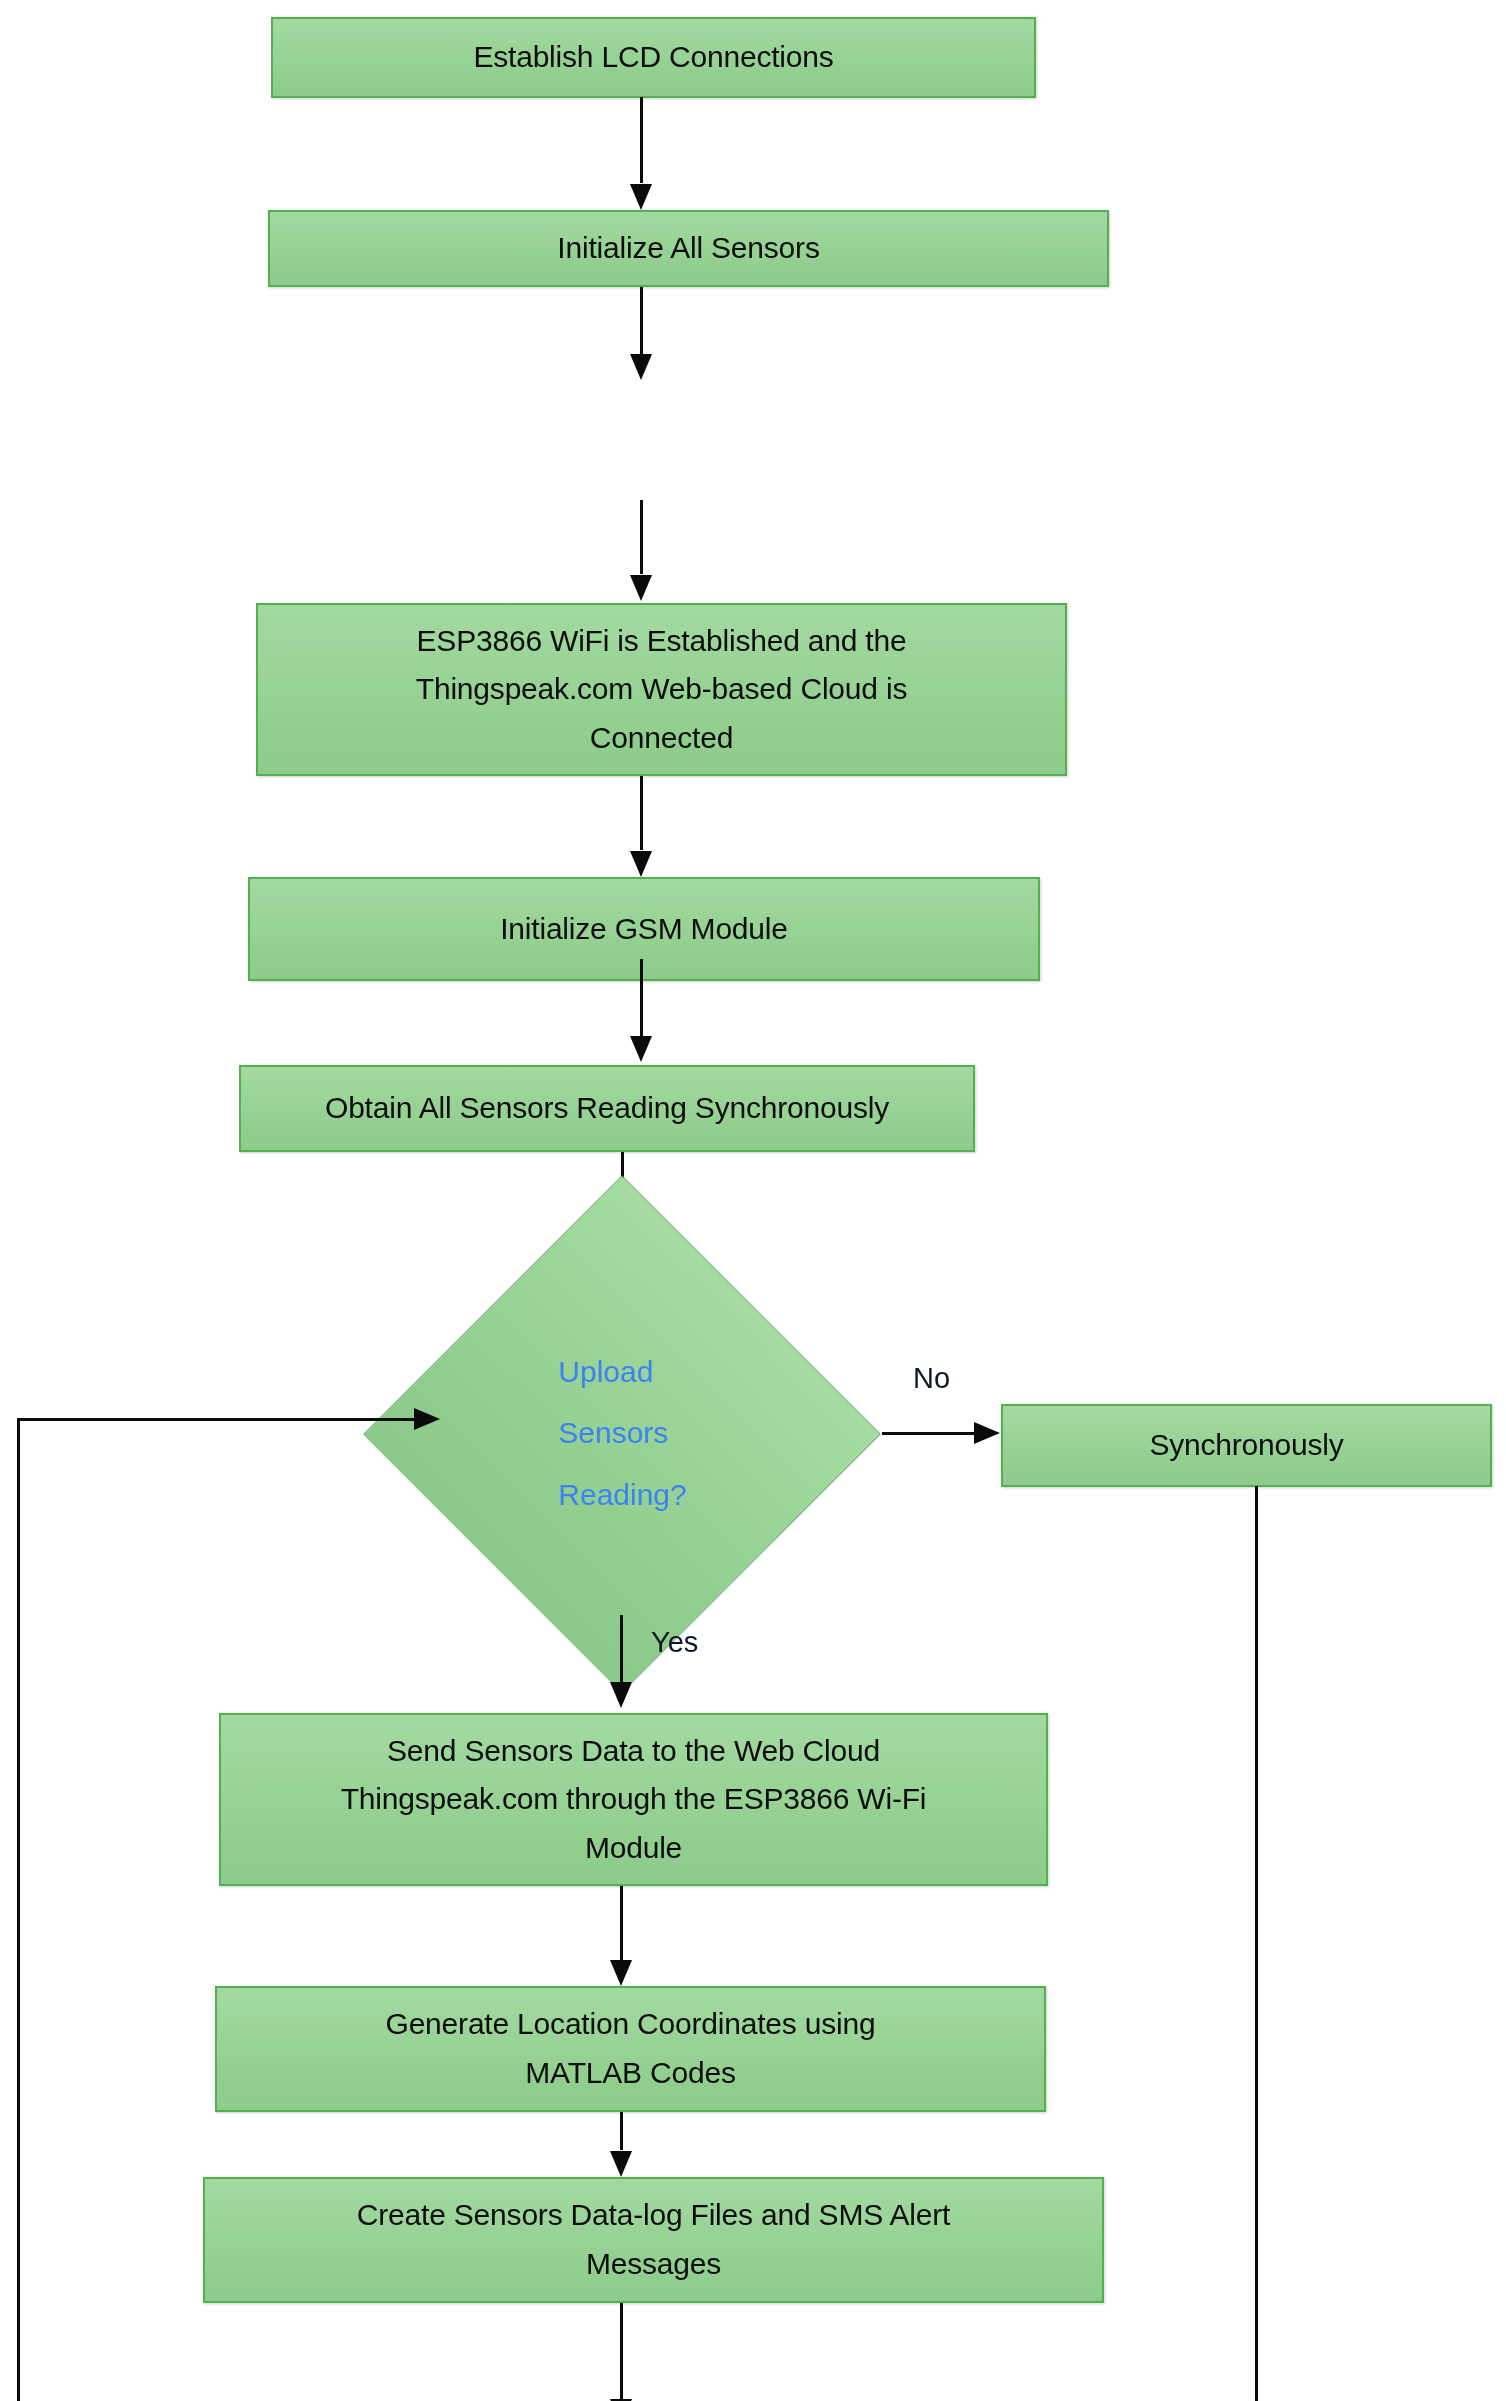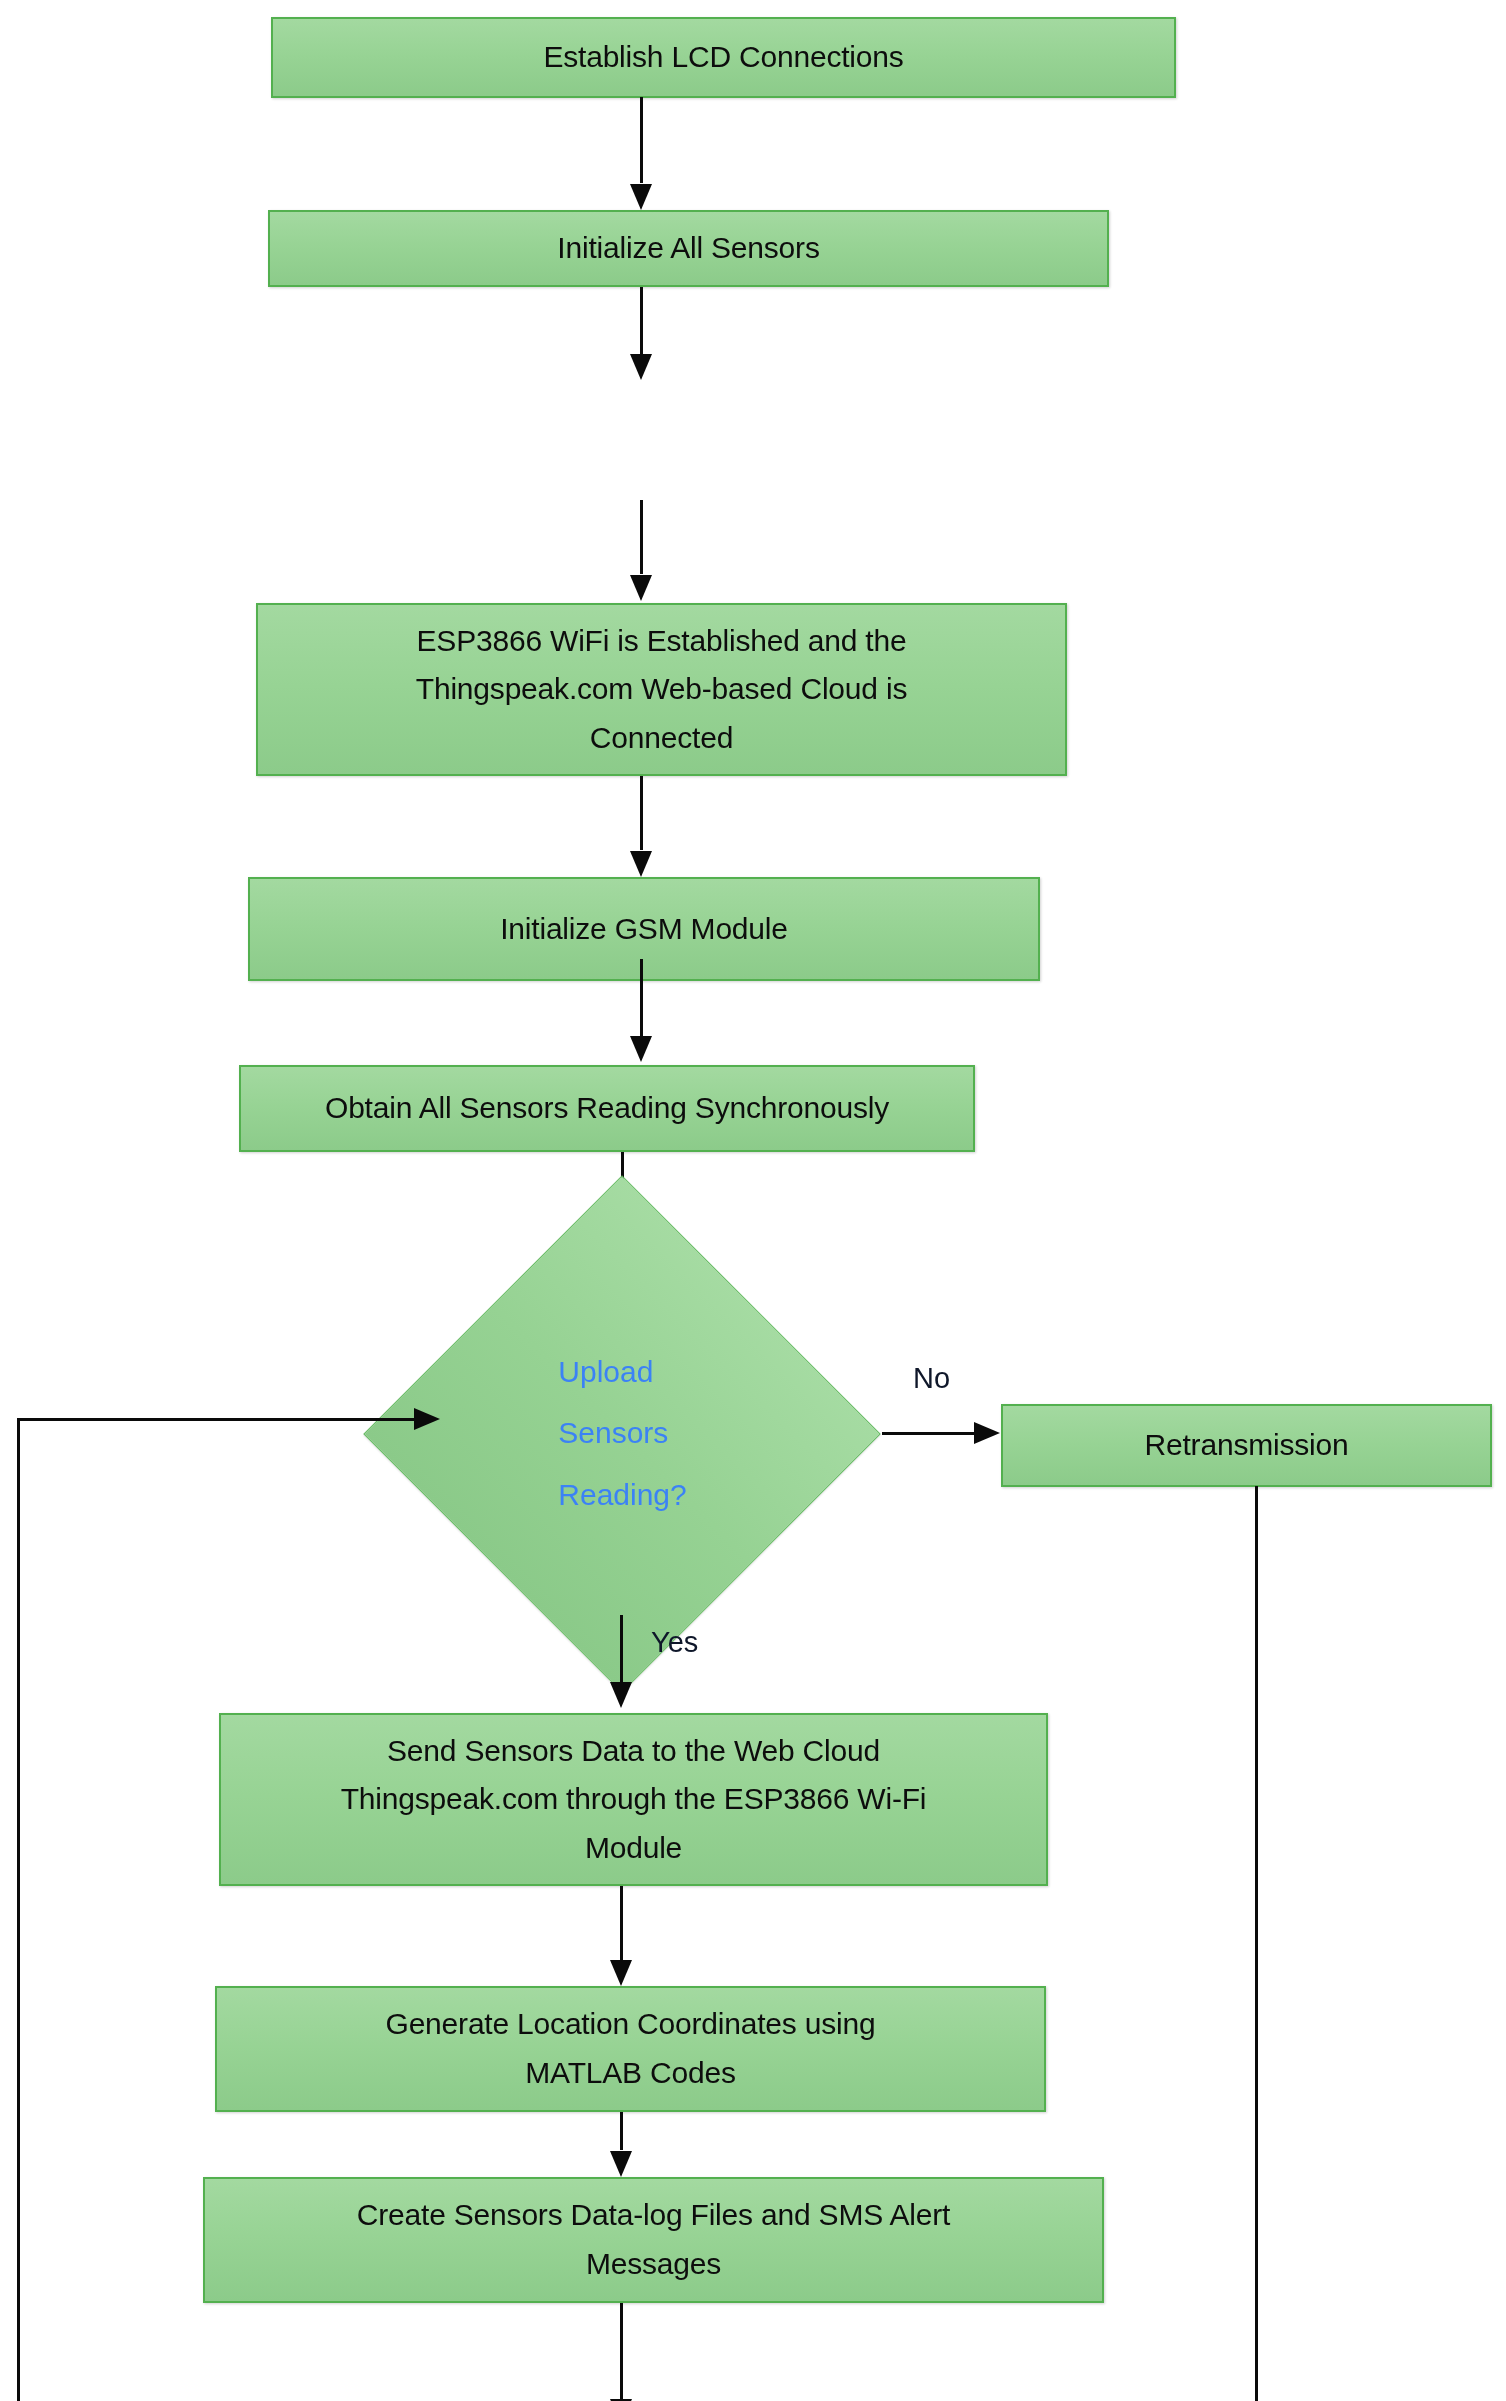--- a/index.html
+++ b/index.html
@@ -92,21 +92,21 @@
     font-size: 29px;
     line-height: 1;
     white-space: nowrap;
   }
 </style>
 </head>
 <body>
 
 <div id="canvas">
 
-  <div class="node" style="left:271px; top:17px; width:905px; height:81px;">
+  <div class="node" style="left:271px; top:17px; width:765px; height:81px;">
     <span class="node-text">Establish LCD Connections</span>
   </div>
 
   <div class="vline" style="left:640px; top:97px; height:86px;"></div>
   <div class="arrow-down" style="left:630px; top:184px;"></div>
 
   <div class="node" style="left:268px; top:210px; width:841px; height:77px;">
     <span class="node-text">Initialize All Sensors</span>
   </div>
 
@@ -143,21 +143,21 @@
   <div class="decision" style="left:439px; top:1251px; width:364px; height:364px;"></div>
   <div class="decision-label" style="left:435px; top:1251px; width:375px; height:364px;">Upload
 Sensors
 Reading?</div>
 
   <div class="hline" style="left:882px; top:1432px; width:92px;"></div>
   <div class="arrow-right" style="left:974px; top:1422px;"></div>
   <div class="edge-label" style="left:913px; top:1364px;">No</div>
 
   <div class="node" style="left:1001px; top:1404px; width:491px; height:83px;">
-    <span class="node-text">Retransmission</span>
+    <span class="node-text">Synchronously</span>
   </div>
 
   <div class="vline" style="left:620px; top:1615px; height:67px;"></div>
   <div class="arrow-down" style="left:610px; top:1682px;"></div>
   <div class="edge-label" style="left:651px; top:1628px;">Yes</div>
 
   <div class="node" style="left:219px; top:1713px; width:829px; height:173px;">
     <span class="node-text">Send Sensors Data to the Web Cloud
 Thingspeak.com through the ESP3866 Wi-Fi
 Module</span>

